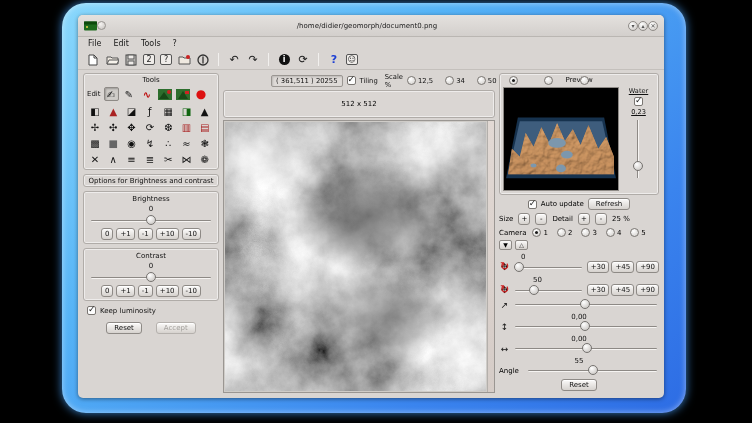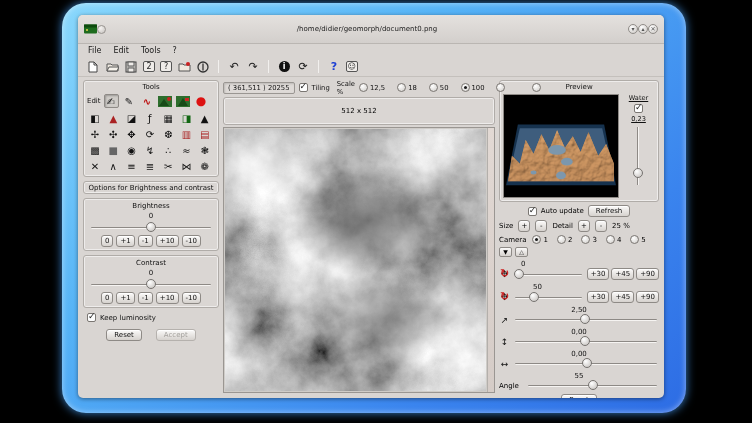--- a/index.html
+++ b/index.html
@@ -4,21 +4,21 @@
 <style>
   html,body{margin:0;padding:0;background:#000;}
   *{box-sizing:border-box;font-family:"DejaVu Sans",sans-serif;}
   .stage{position:relative;width:752px;height:423px;background:#000;overflow:hidden;}
   .frame{position:absolute;left:62px;top:3px;width:624px;height:410px;border-radius:24px;
          background:linear-gradient(140deg,#8ad8fc 0%,#55b3f6 35%,#3a84ee 75%,#2d6ce4 100%);
          box-shadow:0 0 10px rgba(70,160,250,.8), inset 0 0 6px rgba(255,255,255,.5);}
   .window{position:absolute;left:16px;top:12px;width:586px;height:383px;background:#d9d5d2;
           border-radius:5px;box-shadow:0 1px 4px rgba(0,0,0,.45);overflow:hidden;display:flex;flex-direction:column;}
   
-  .titlebar{height:29px;display:flex;align-items:center;padding:0 6px;gap:0;
+  .titlebar{height:22px;display:flex;align-items:center;padding:0 6px;gap:0;
             background:linear-gradient(#e4e1de,#d3cfcc);border-bottom:1px solid #bab6b2;}
   .apptitle{flex:1;text-align:center;font-size:7px;color:#222;white-space:nowrap;overflow:hidden;}
   .winbtn{width:10px;height:10px;border-radius:50%;background:radial-gradient(circle at 35% 30%,#fdfdfd,#c9c5c1);
           border:1px solid #908c88;font-size:6px;line-height:8px;text-align:center;color:#555;}
   .stickybtn{width:9px;height:9px;border-radius:50%;background:radial-gradient(circle at 35% 30%,#f6f4f2,#c4c0bc);border:1px solid #989490;}
   
   .menubar{height:13px;display:flex;align-items:center;gap:12px;padding:0 10px;font-size:8px;color:#1a1a1a;}
   .toolbar{height:20px;display:flex;align-items:center;gap:5px;padding:0 8px;border-bottom:1px solid #c4c0bc;}
   .ticon{width:14px;height:14px;display:flex;align-items:center;justify-content:center;font-size:11px;color:#222;}
   .tsep{width:1px;height:13px;background:#aaa6a2;border-right:1px solid #f2f0ee;margin:0 3px;}
@@ -61,21 +61,21 @@
   .cb{width:9px;height:9px;background:#fdfdfd;border:1px solid #7a7672;border-radius:2px;position:relative;display:inline-block;flex:0 0 auto;}
   .ck{position:absolute;left:0px;top:-3px;font-size:9px;font-weight:bold;color:#222;}
   .ritem{display:inline-flex;align-items:center;gap:2px;}
   .radio{width:9px;height:9px;border-radius:50%;background:radial-gradient(circle at 35% 30%,#fff,#cfccc8);
          border:1px solid #7a7672;display:inline-block;position:relative;flex:0 0 auto;}
   .radio.on::after{content:"";position:absolute;left:2px;top:2px;width:3px;height:3px;border-radius:50%;background:#1a1a1a;}
   .radrow{display:flex;gap:10px;justify-content:center;padding:2px 0;font-size:7px;}
   
   .topbar{height:15px;display:flex;align-items:center;gap:4px;font-size:6.8px;color:#111;}
   .coordsbox{border:1px solid #9a9692;box-shadow:inset 1px 1px 2px rgba(0,0,0,.15);border-radius:2px;
-             padding:1px 4px;background:#dedad7;white-space:nowrap;}
+             padding:1px 4px;background:#dedad7;white-space:nowrap;margin-left:48px;}
   .sizestrip{margin-top:2px;font-size:7px;text-align:center;padding:9px 0;}
   .canvasbox{flex:1;margin-top:2px;border:1px solid #9a9692;background:#cfccc8;display:flex;min-height:0;position:relative;}
   .canvasimg{flex:1;position:relative;overflow:hidden;margin:1px;}
   .canvasimg svg{position:absolute;inset:0;width:100%;height:100%;}
   .shade{position:absolute;inset:0;
     background:radial-gradient(40% 30% at 55% 35%, rgba(0,0,0,.5), rgba(0,0,0,0) 72%),
                radial-gradient(34% 26% at 63% 72%, rgba(0,0,0,.32), rgba(0,0,0,0) 70%),
                radial-gradient(30% 22% at 12% 14%, rgba(255,255,255,.5), rgba(255,255,255,0) 70%);}
   .vscroll{width:7px;border-left:1px solid #b3afab;background:linear-gradient(#e2d9d4,#d5ccc7);}
   
@@ -287,21 +287,21 @@
               </span>
           <span>Tiling</span>
           <span style="margin-left:3px">Scale %</span>
           <span style="display:flex;gap:12px;align-items:center">
                 <span class="ritem">
                   <span class="radio"></span>
                   <span>12,5</span>
                 </span>
                 <span class="ritem">
                   <span class="radio"></span>
-                  <span>18</span>
+                  <span>34</span>
                 </span>
                 <span class="ritem">
                   <span class="radio"></span>
                   <span>50</span>
                 </span>
                 <span class="ritem">
                   <span class="radio on"></span>
                   <span>100</span>
                 </span>
                 <span class="ritem">
@@ -453,21 +453,20 @@
                 </div>
             <span style="display:flex;gap:2px">
                   <span class="tbtn">+30</span>
                   <span class="tbtn">+45</span>
                   <span class="tbtn">+90</span>
                 </span>
           </div>
         </div>
 
         <div>
-          <div class="rval">2,50</div>
           <div class="rrow">
             <span class="riconsm">↗</span>
             <div class="sl" style="flex:1">
                   <div class="tr"></div>
                   <div class="kn" style="left:calc(49% - 5px)"></div>
                 </div>
           </div>
         </div>
 
         <div>

